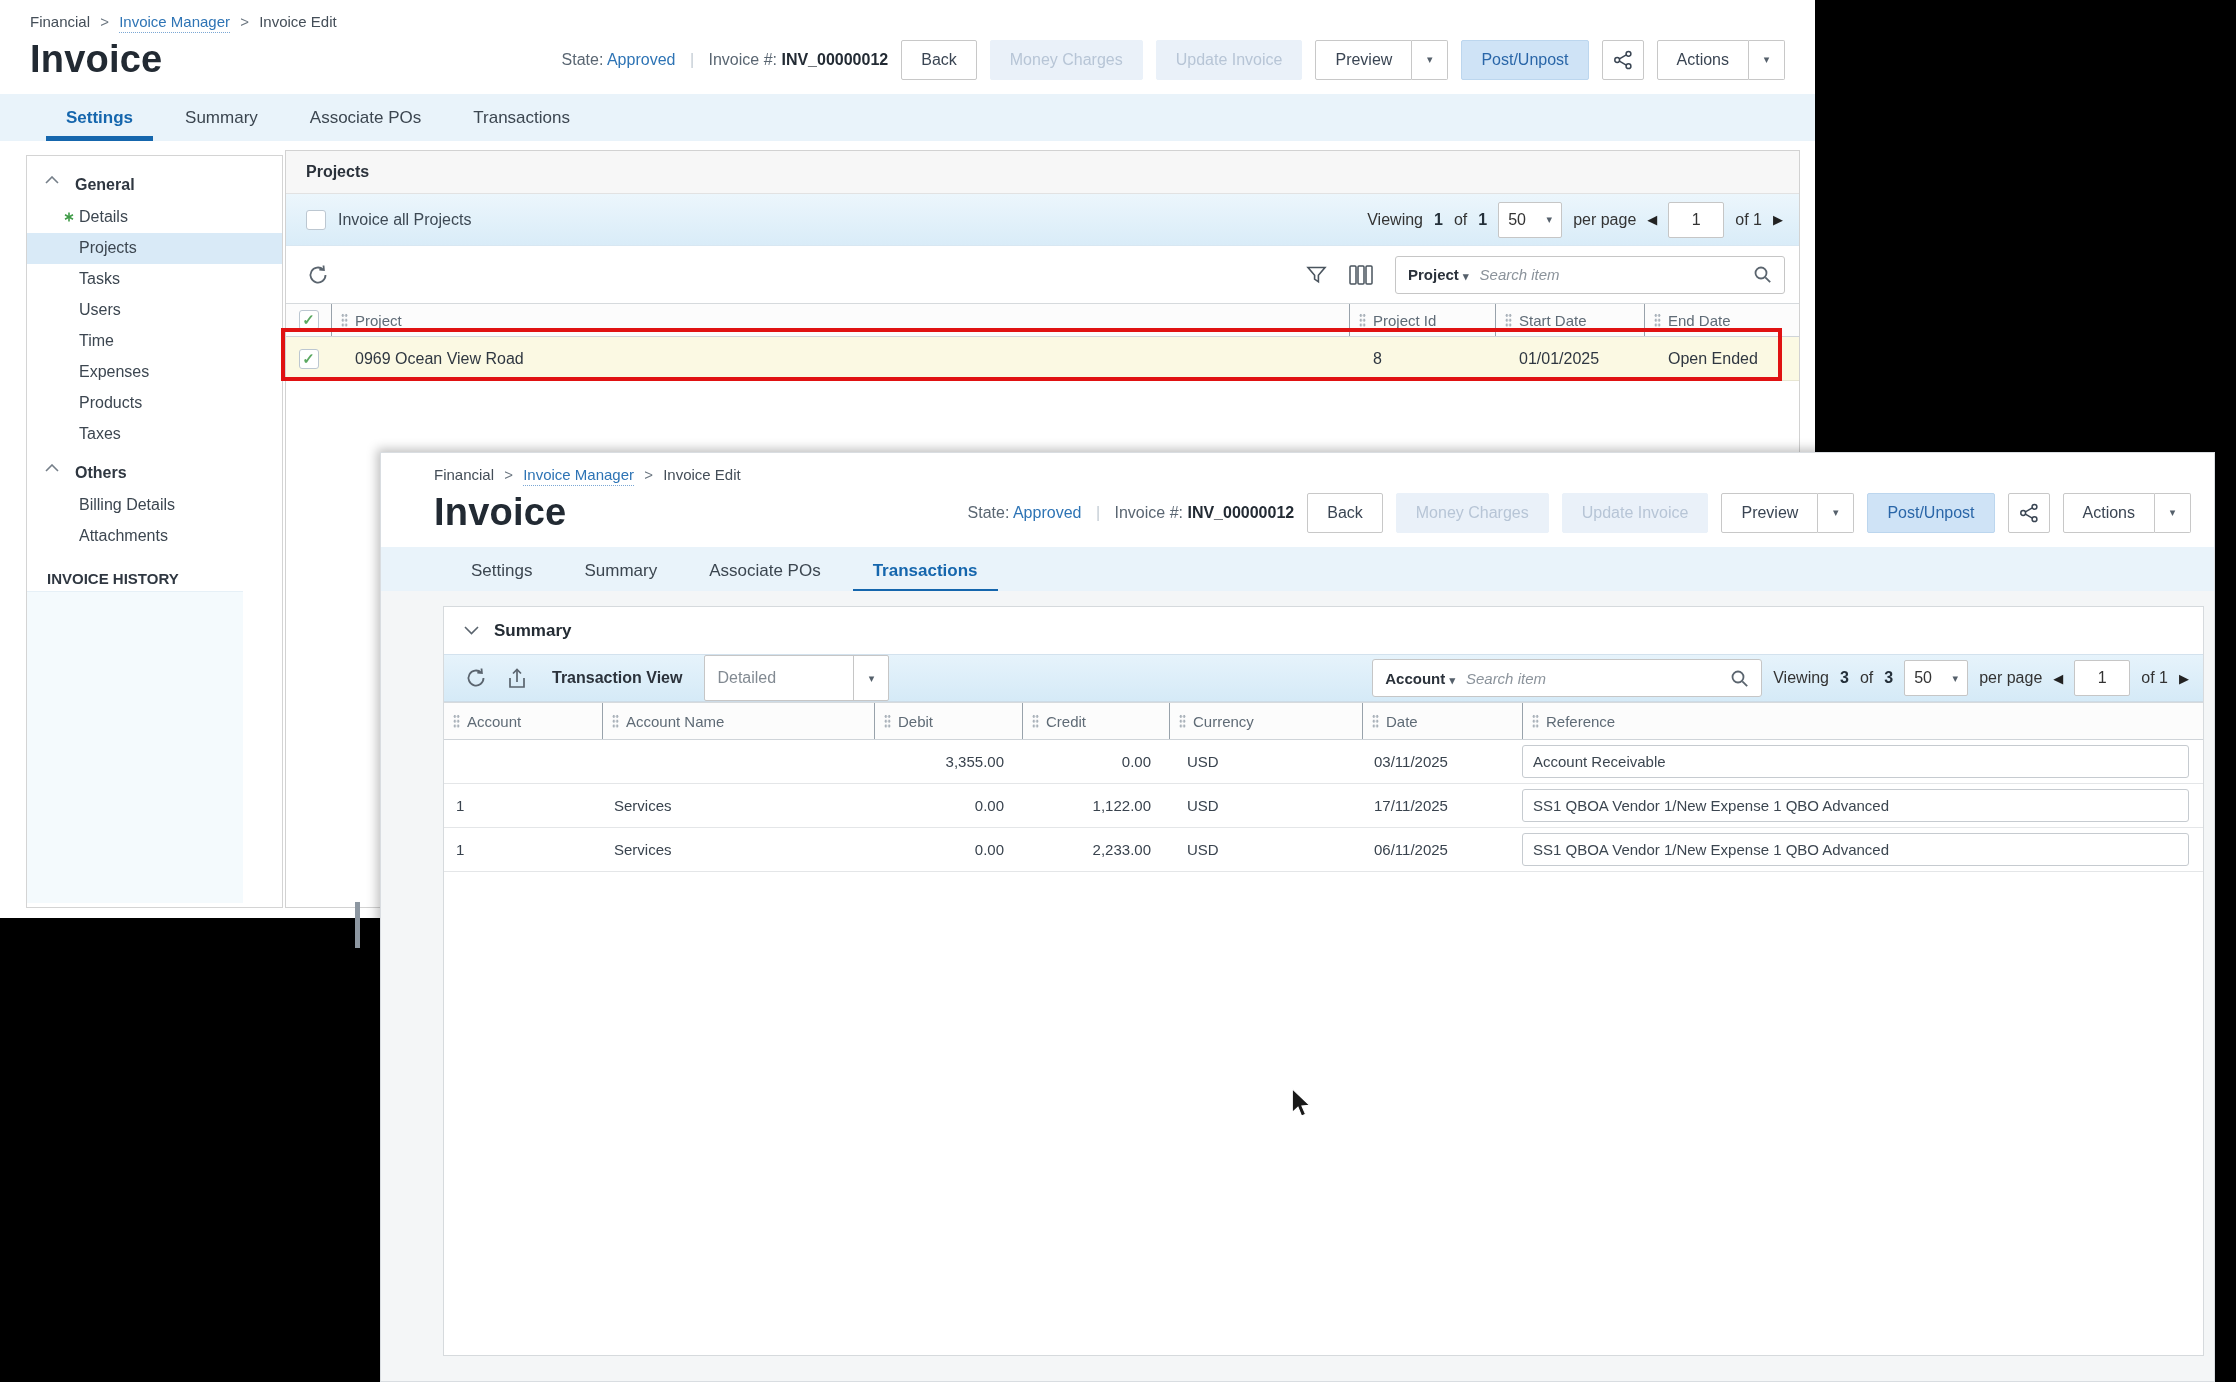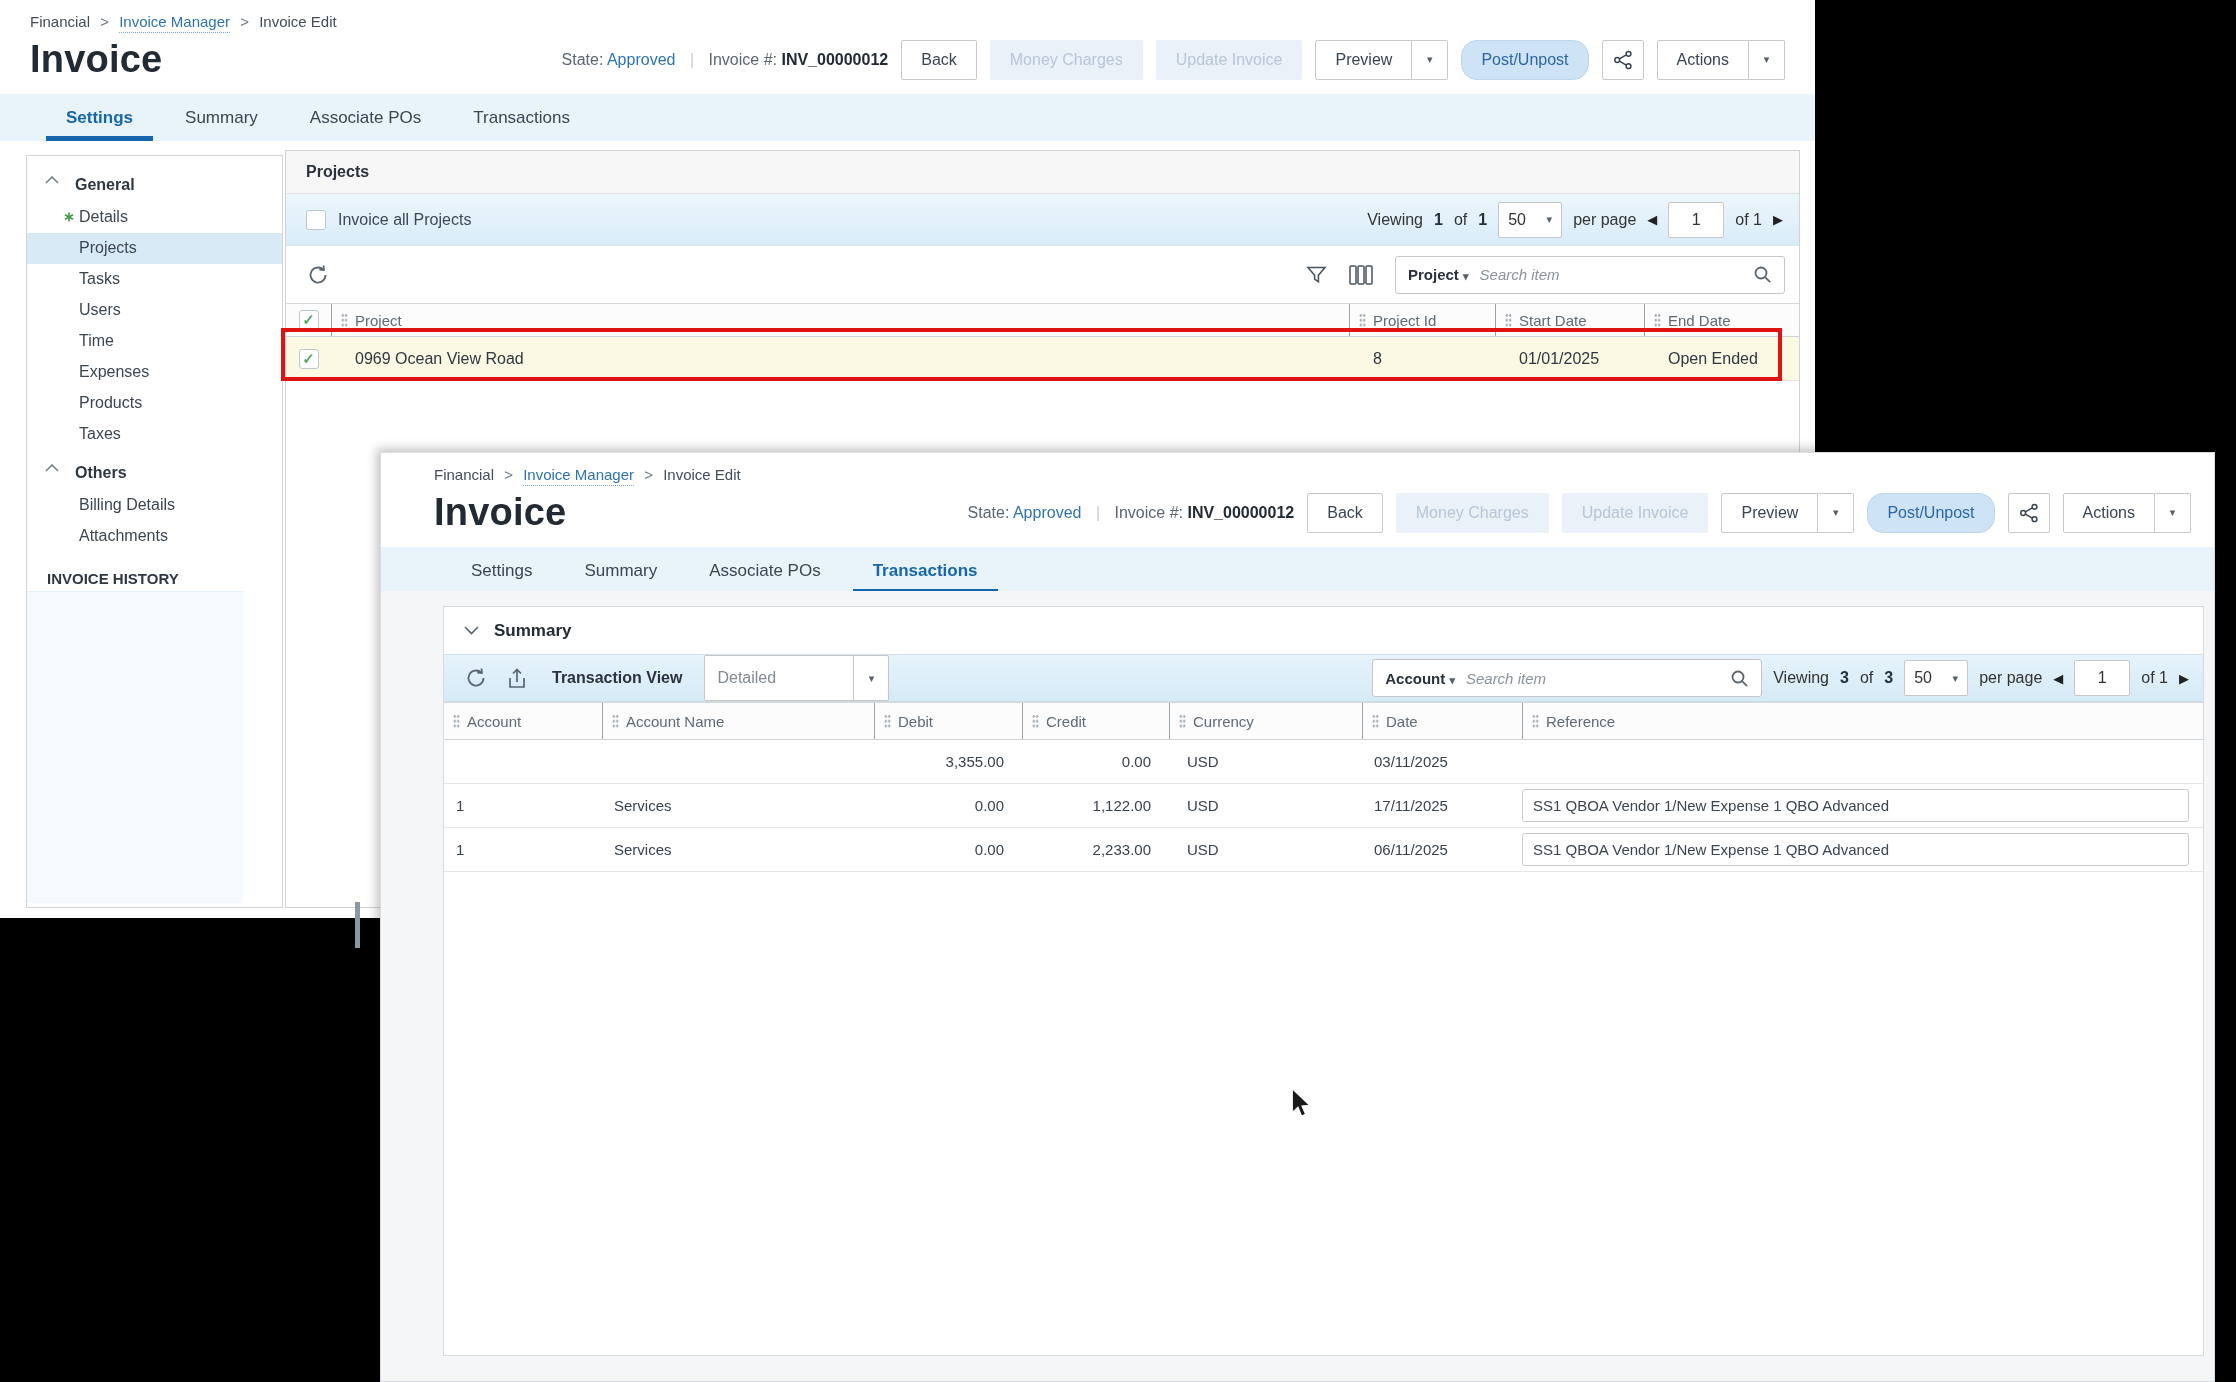--- a/index.html
+++ b/index.html
@@ -22,21 +22,21 @@
   .title-row{display:flex;align-items:center;margin-top:8px;}
   .page-title{font-size:38px;font-weight:600;color:#222a33;letter-spacing:.2px;}
   .head-right{margin-left:auto;display:flex;align-items:center;gap:13px;}
   .status{font-size:16px;color:#5a6672;white-space:nowrap;}
   .status .approved{color:#2e74b5;}
   .status .divider{color:#c3ccd4;margin:0 10px;}
   .status .invno{font-weight:bold;color:#232b34;}
   .btn{height:40px;padding:0 19px;font-size:16px;display:inline-flex;align-items:center;justify-content:center;
        border:1px solid #c8c8c8;background:#fff;color:#3a4553;border-radius:2px;cursor:pointer;white-space:nowrap;box-sizing:border-box;}
   .btn.disabled{background:#eaf1f9;border-color:#eaf1f9;color:#b7c5d6;}
-  .btn.primary{background:#cfe3f6;border-color:#bcd6ee;color:#2a66a8;border-radius:16px;}
+  .btn.primary{background:#cfe3f6;border-color:#bcd6ee;color:#2a66a8;}
   .split{display:inline-flex;}
   .split .btn{border-radius:2px 0 0 2px;}
   .caret-btn{width:36px;height:40px;border:1px solid #c8c8c8;border-left:0;background:#fff;color:#55606b;
              display:inline-flex;align-items:center;justify-content:center;font-size:12px;border-radius:0 2px 2px 0;cursor:pointer;box-sizing:border-box;}
   .icon-btn{width:42px;padding:0;}
 
   
   .tabbar{margin-top:13px;background:#e9f3fa;display:flex;height:47px;padding-left:40px;}
   .win2 .tabbar{padding-left:64px;}
   .tab{padding:0 26px;display:flex;align-items:center;font-size:17px;color:#3c4650;position:relative;cursor:pointer;}
@@ -477,20 +477,23 @@
         </div>
       </div>
 
       <div class="trow tr-row">
         <div class="cell cell12 tc-account"></div>
         <div class="cell cell12 tc-name"></div>
         <div class="cell num tc-debit">3,355.00</div>
         <div class="cell num tc-credit">0.00</div>
         <div class="cell cell12 tc-currency" style="padding-left:18px;">USD</div>
         <div class="cell cell12 tc-date">03/11/2025</div>
+        <div class="tc-ref refcell">
+          <input class="ref-input" value="Account Receivable" style="">
+        </div>
       </div>
       <div class="trow tr-row">
         <div class="cell cell12 tc-account">1</div>
         <div class="cell cell12 tc-name">Services</div>
         <div class="cell num tc-debit">0.00</div>
         <div class="cell num tc-credit">1,122.00</div>
         <div class="cell cell12 tc-currency" style="padding-left:18px;">USD</div>
         <div class="cell cell12 tc-date">17/11/2025</div>
         <div class="tc-ref refcell">
           <input class="ref-input" value="SS1 QBOA Vendor 1/New Expense 1 QBO Advanced" style="">

